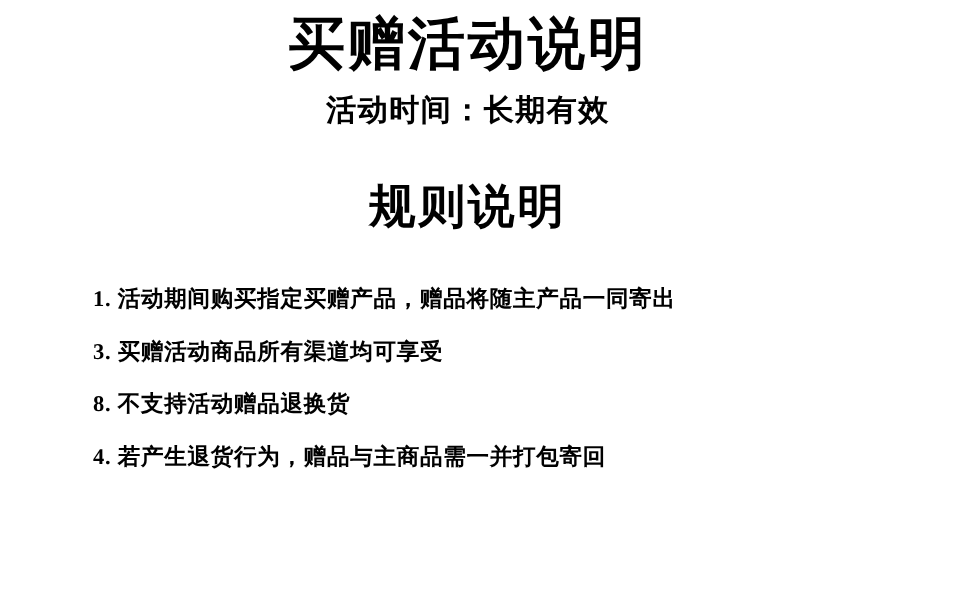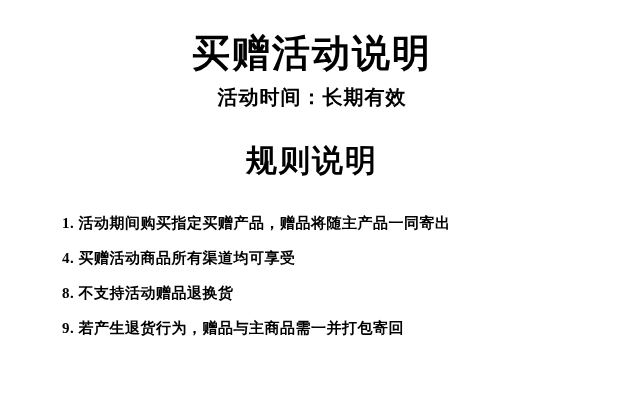--- a/index.html
+++ b/index.html
@@ -11,21 +11,21 @@
     height: 410px;
     background: #ffffff;
     overflow: hidden;
     font-family: "Liberation Serif", "DejaVu Serif", serif;
     color: #000000;
   }
   .doc {
     width: 640px;
     height: 410px;
     box-sizing: border-box;
-    padding-top: 34px;
+    padding-top: 11px;
   }
   .main-title {
     margin: 0;
     text-align: center;
     font-size: 38px;
     font-weight: bold;
     line-height: 1.0;
     letter-spacing: 2px;
     
     transform: translateX(-8px);
@@ -67,17 +67,17 @@
 
 <div class="doc">
   <h1 class="main-title">买赠活动说明</h1>
 
   <p class="subtitle">活动时间：长期有效</p>
 
   <h2 class="section-title">规则说明</h2>
 
   <ul class="rules-list">
     <li class="rule-item">1. 活动期间购买指定买赠产品，赠品将随主产品一同寄出</li>
-    <li class="rule-item">4. 买赠活动商品所有渠道均可享受</li>
+    <li class="rule-item">3. 买赠活动商品所有渠道均可享受</li>
     <li class="rule-item">8. 不支持活动赠品退换货</li>
-    <li class="rule-item">9. 若产生退货行为，赠品与主商品需一并打包寄回</li>
+    <li class="rule-item">4. 若产生退货行为，赠品与主商品需一并打包寄回</li>
   </ul>
 </div>
 
 </body></html>

